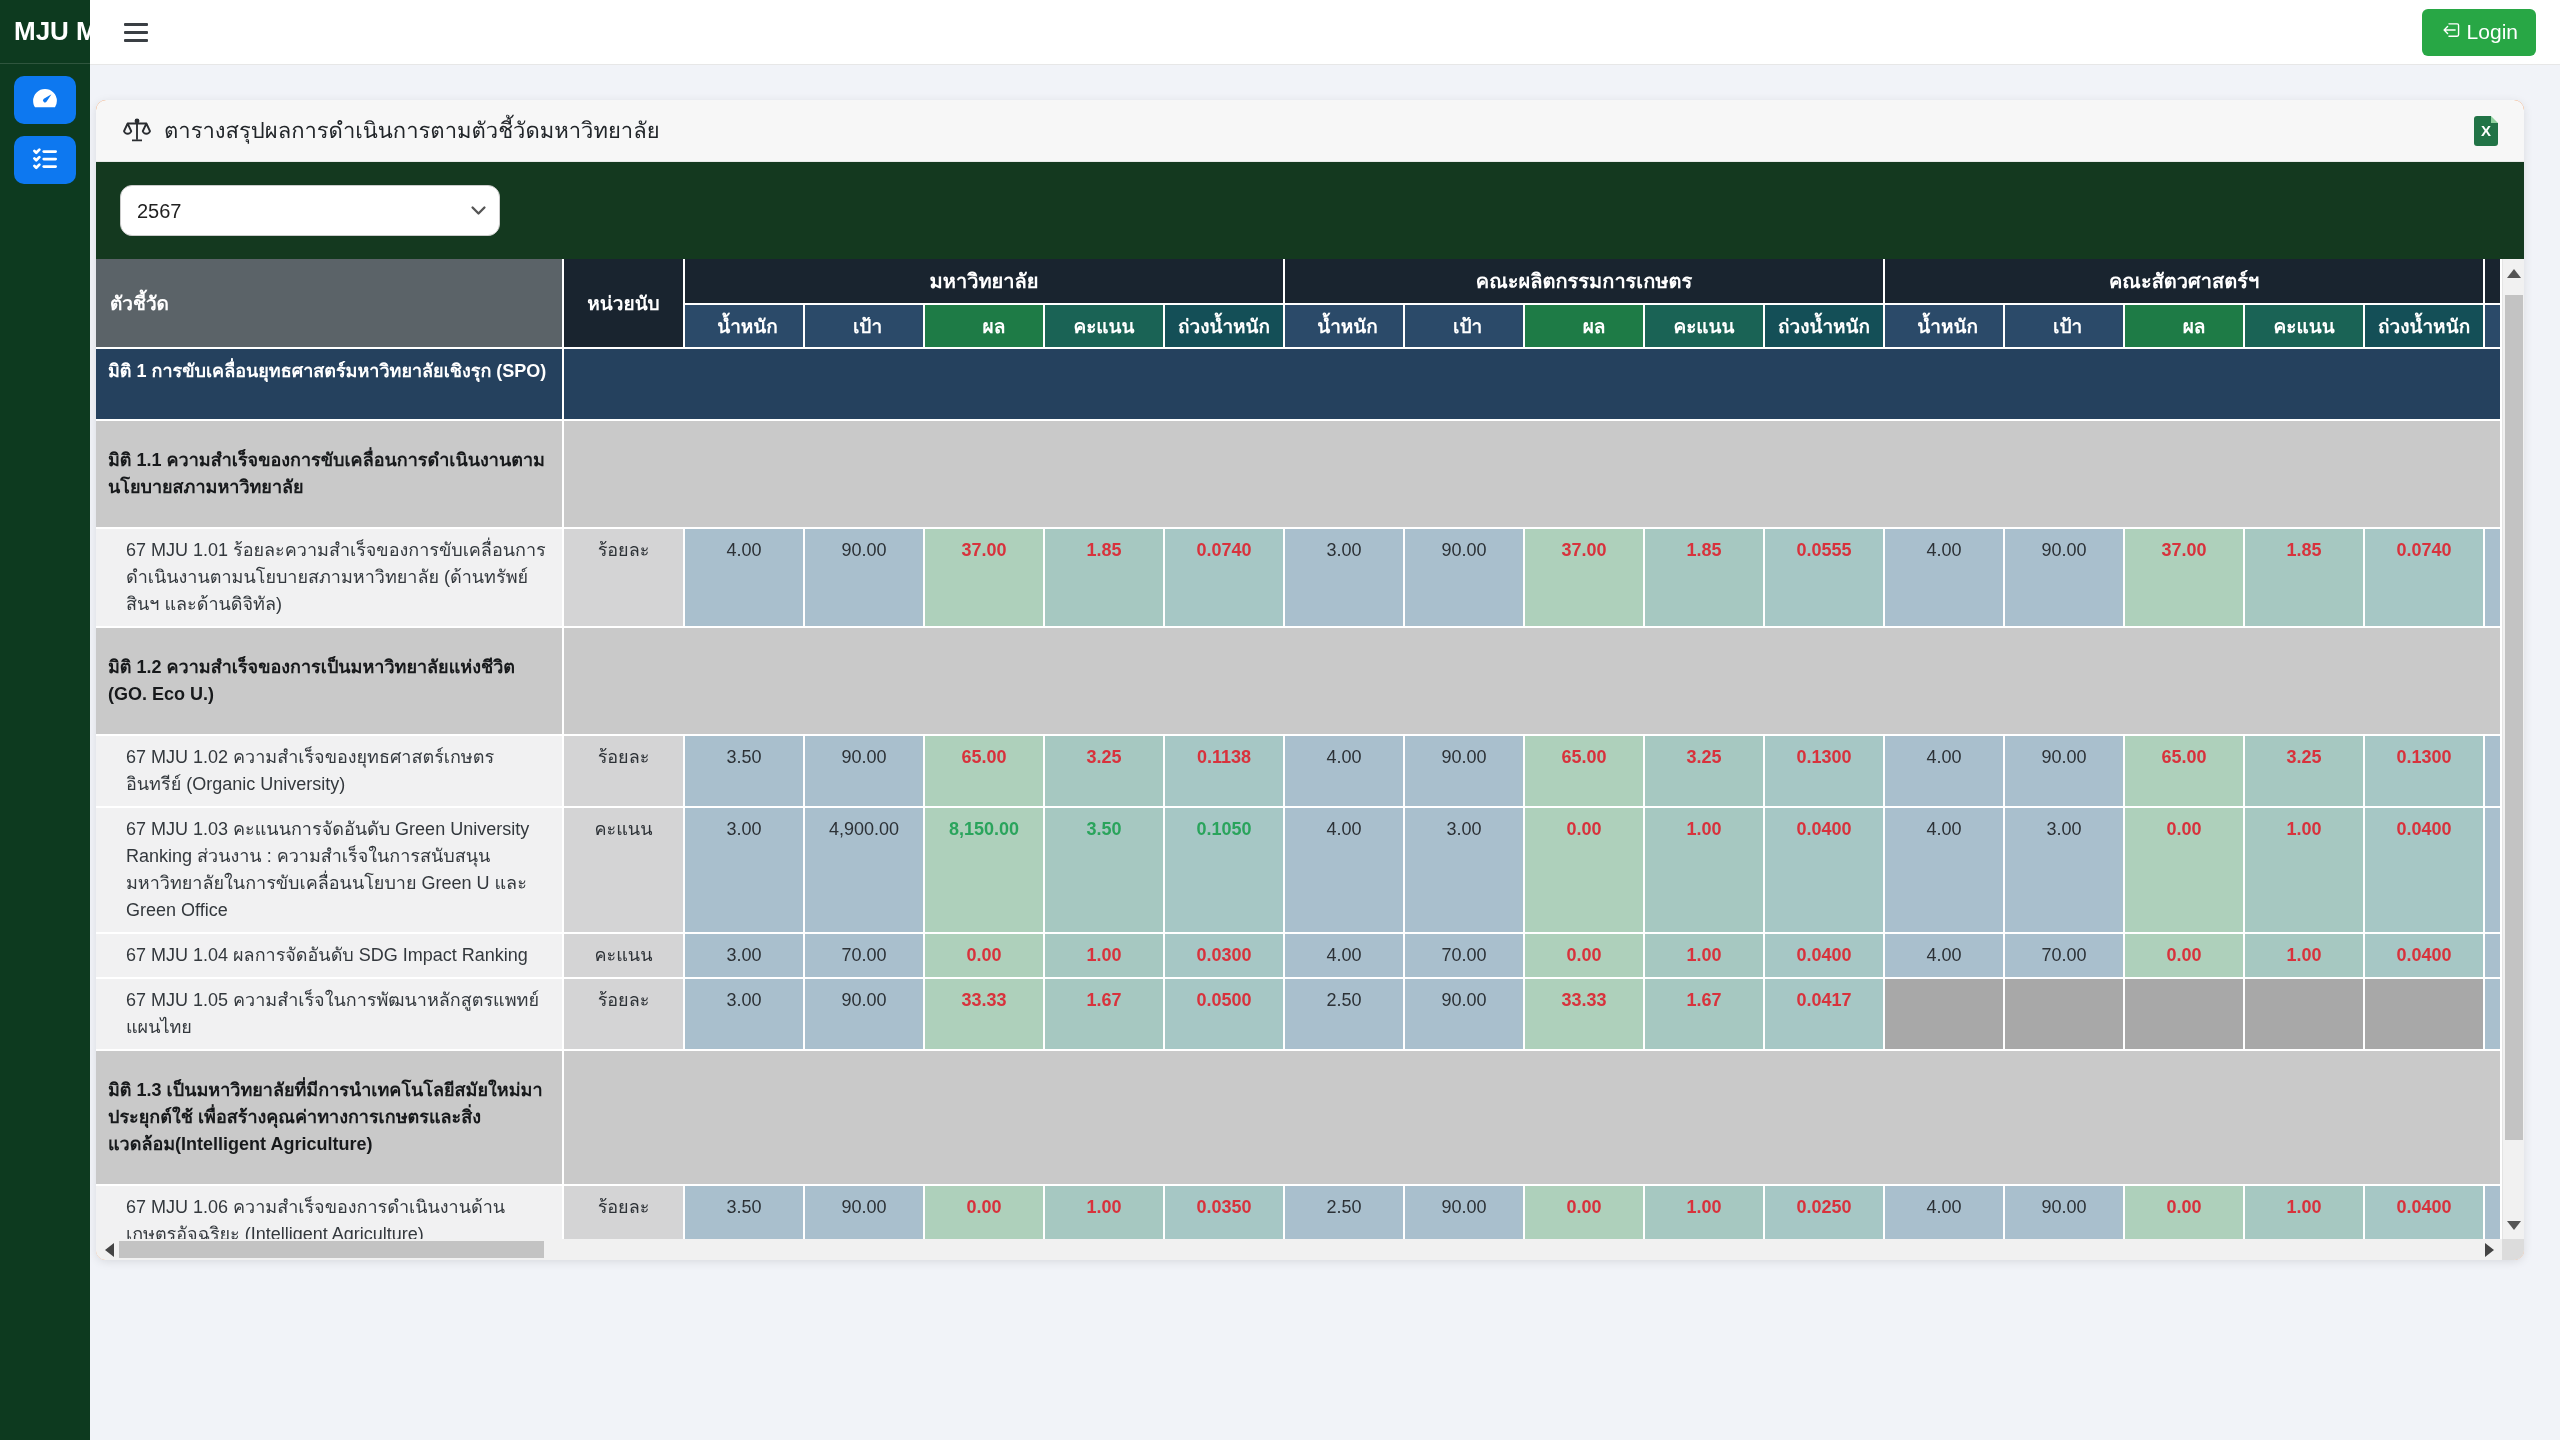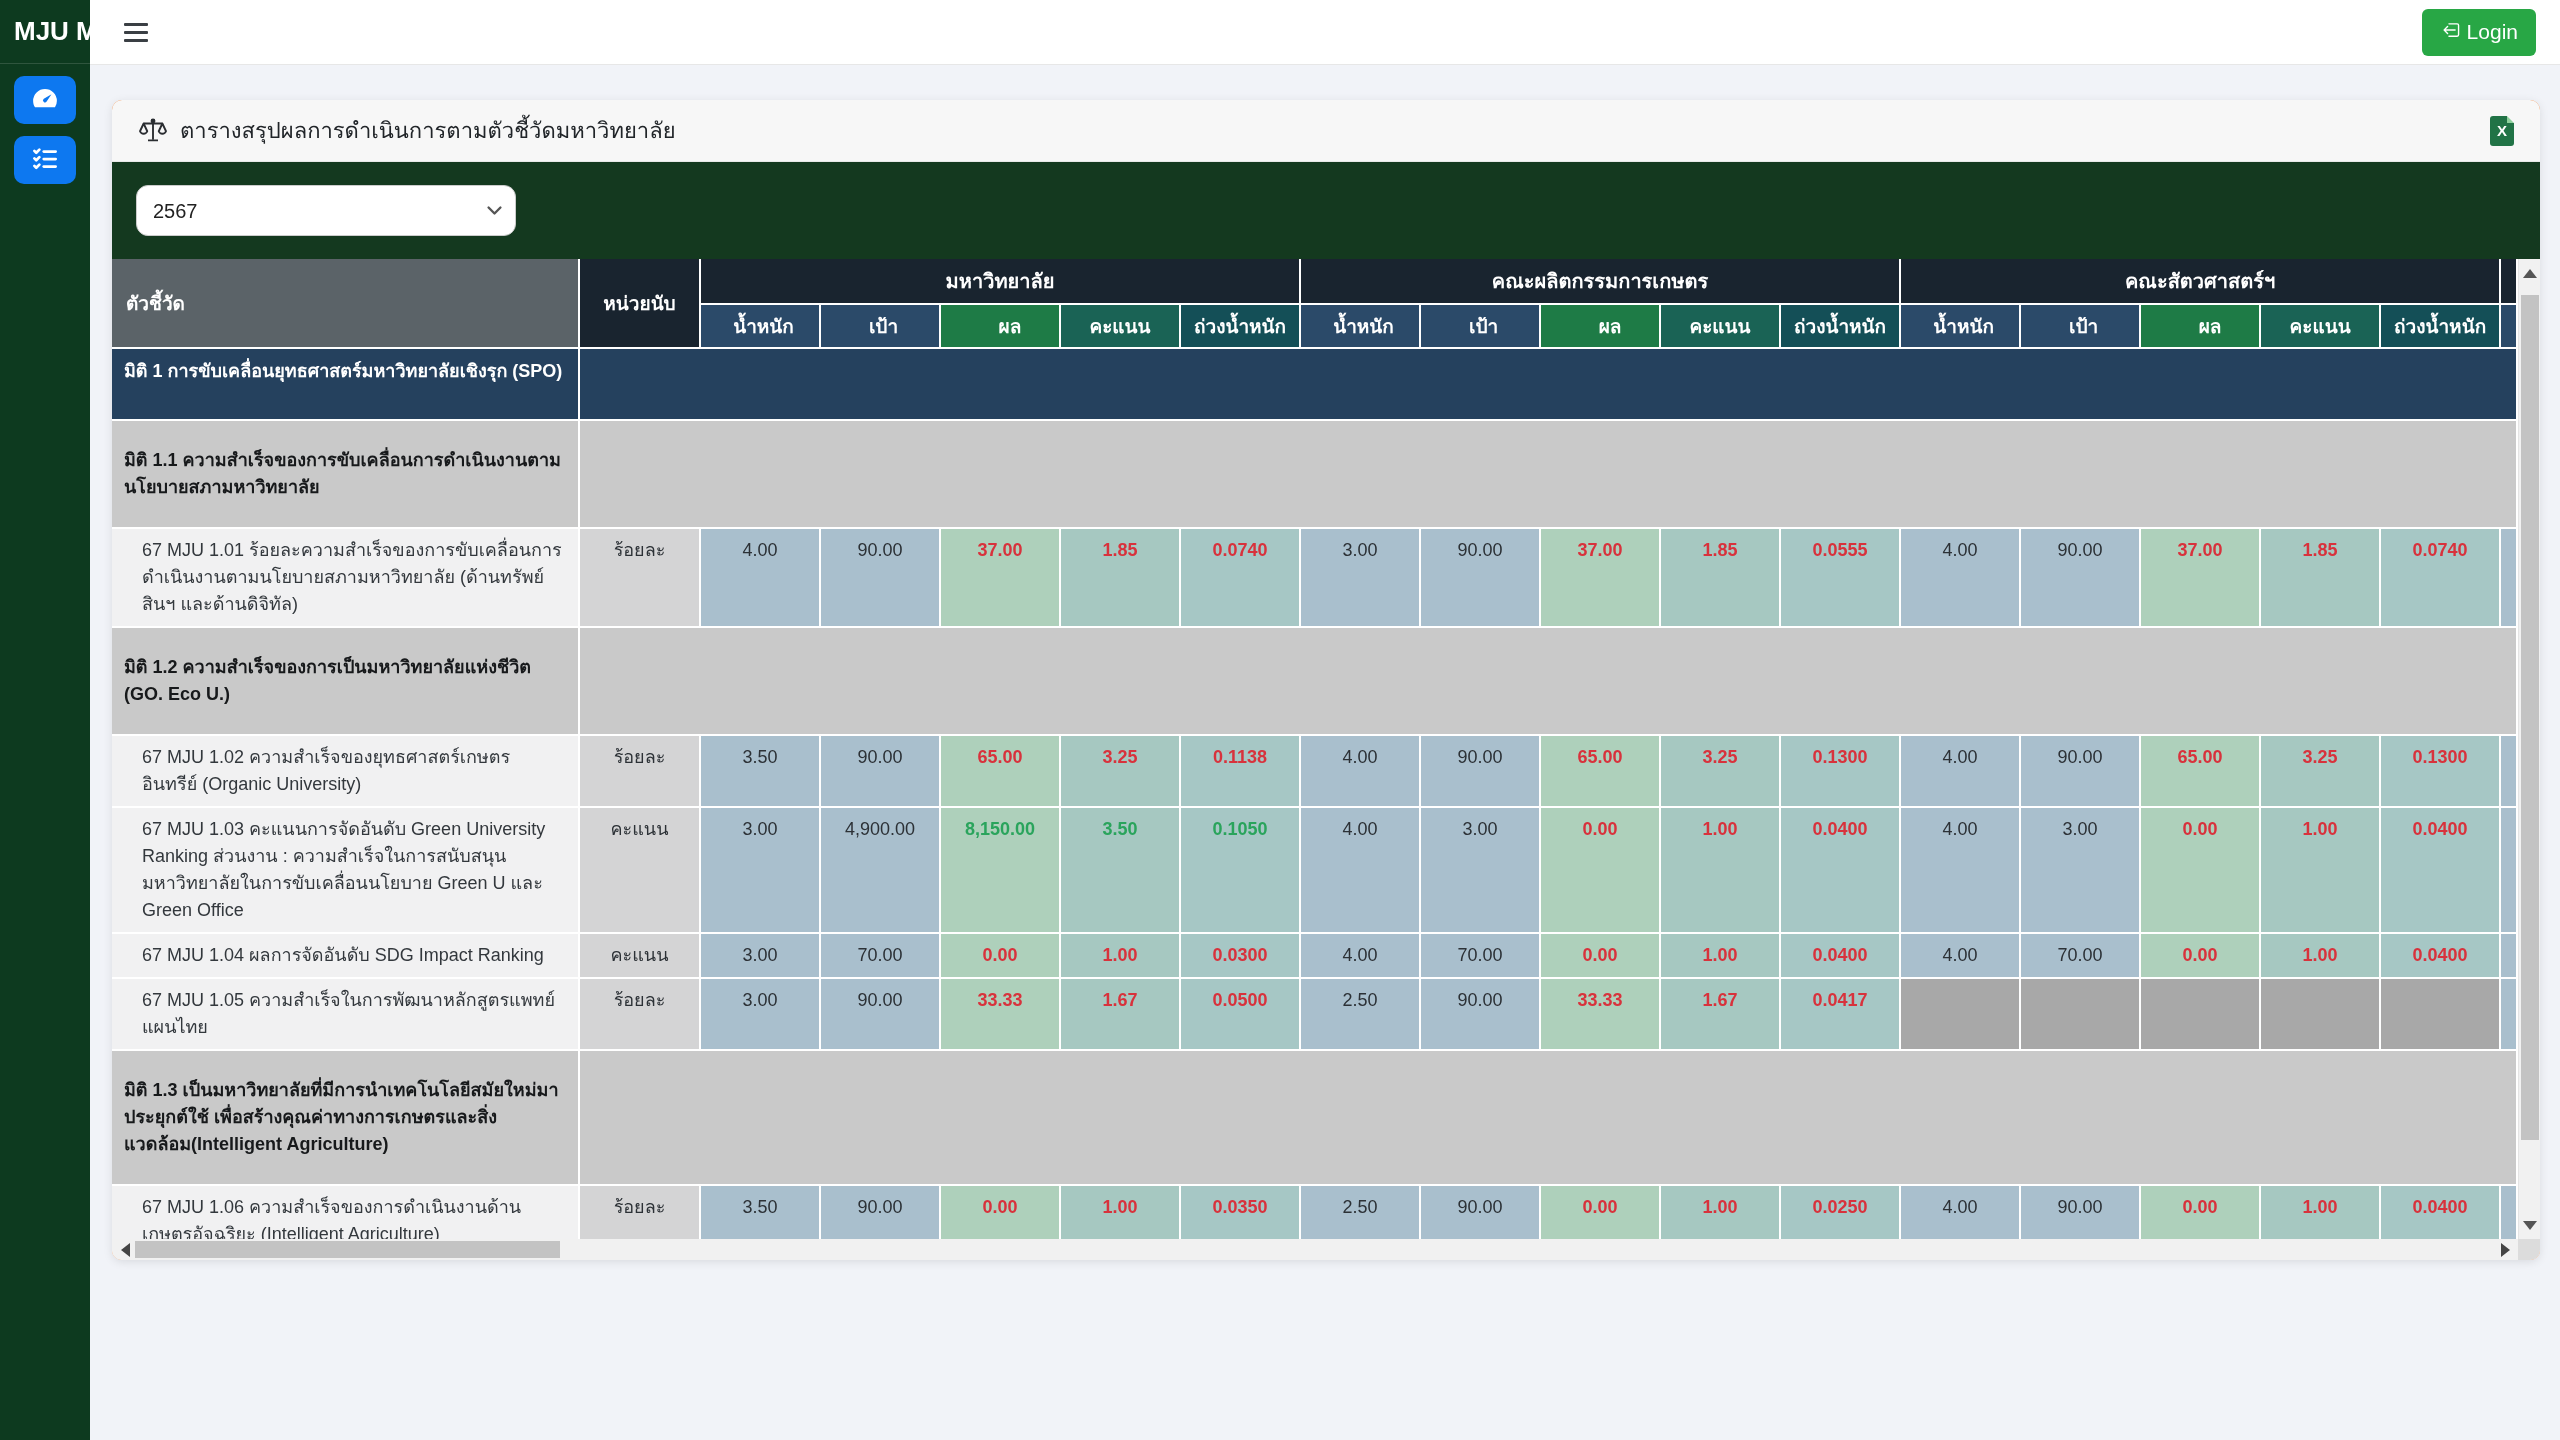--- a/index.html
+++ b/index.html
@@ -22,21 +22,21 @@
     background:#ffffff; border-bottom:1px solid #e7e7e7; display:flex; align-items:center; }
   .menu-toggle { margin-left:28px; background:none; border:none; cursor:pointer;
     display:flex; flex-direction:column; gap:5px; padding:6px; }
   .menu-toggle span { display:block; width:24px; height:3px; background:#3a3f44; border-radius:1px; }
   .login-btn { margin-left:auto; margin-right:24px; background:#28a745; color:#fff;
     border:none; border-radius:6px; font-size:21px; padding:10px 18px; cursor:pointer;
     display:flex; align-items:center; gap:5px; font-family:inherit; }
   .login-btn svg { width:22px; height:22px; }
 
   
-  .card { position:absolute; left:112px; top:100px; width:2428px;
+  .card { position:absolute; left:96px; top:100px; width:2428px;
     background:#f97316; border-radius:10px; overflow:hidden;
     box-shadow:0 2px 10px rgba(0,0,0,.10); }
   .card-header { height:62px; background:#f7f7f7; border-bottom:1px solid #e8e8e8;
     display:flex; align-items:center; padding:0 26px; }
   .card-title { font-size:22px; color:#212529; display:flex; align-items:center; gap:12px; }
   .scale-ic { width:30px; height:30px; flex:0 0 auto; }
   .excel-btn { margin-left:auto; width:24px; height:30px; background:#217346;
     border:none; border-radius:3px; position:relative; cursor:pointer;
     color:#fff; font-weight:bold; font-size:15px; line-height:30px; text-align:center;
     font-family:inherit; }

